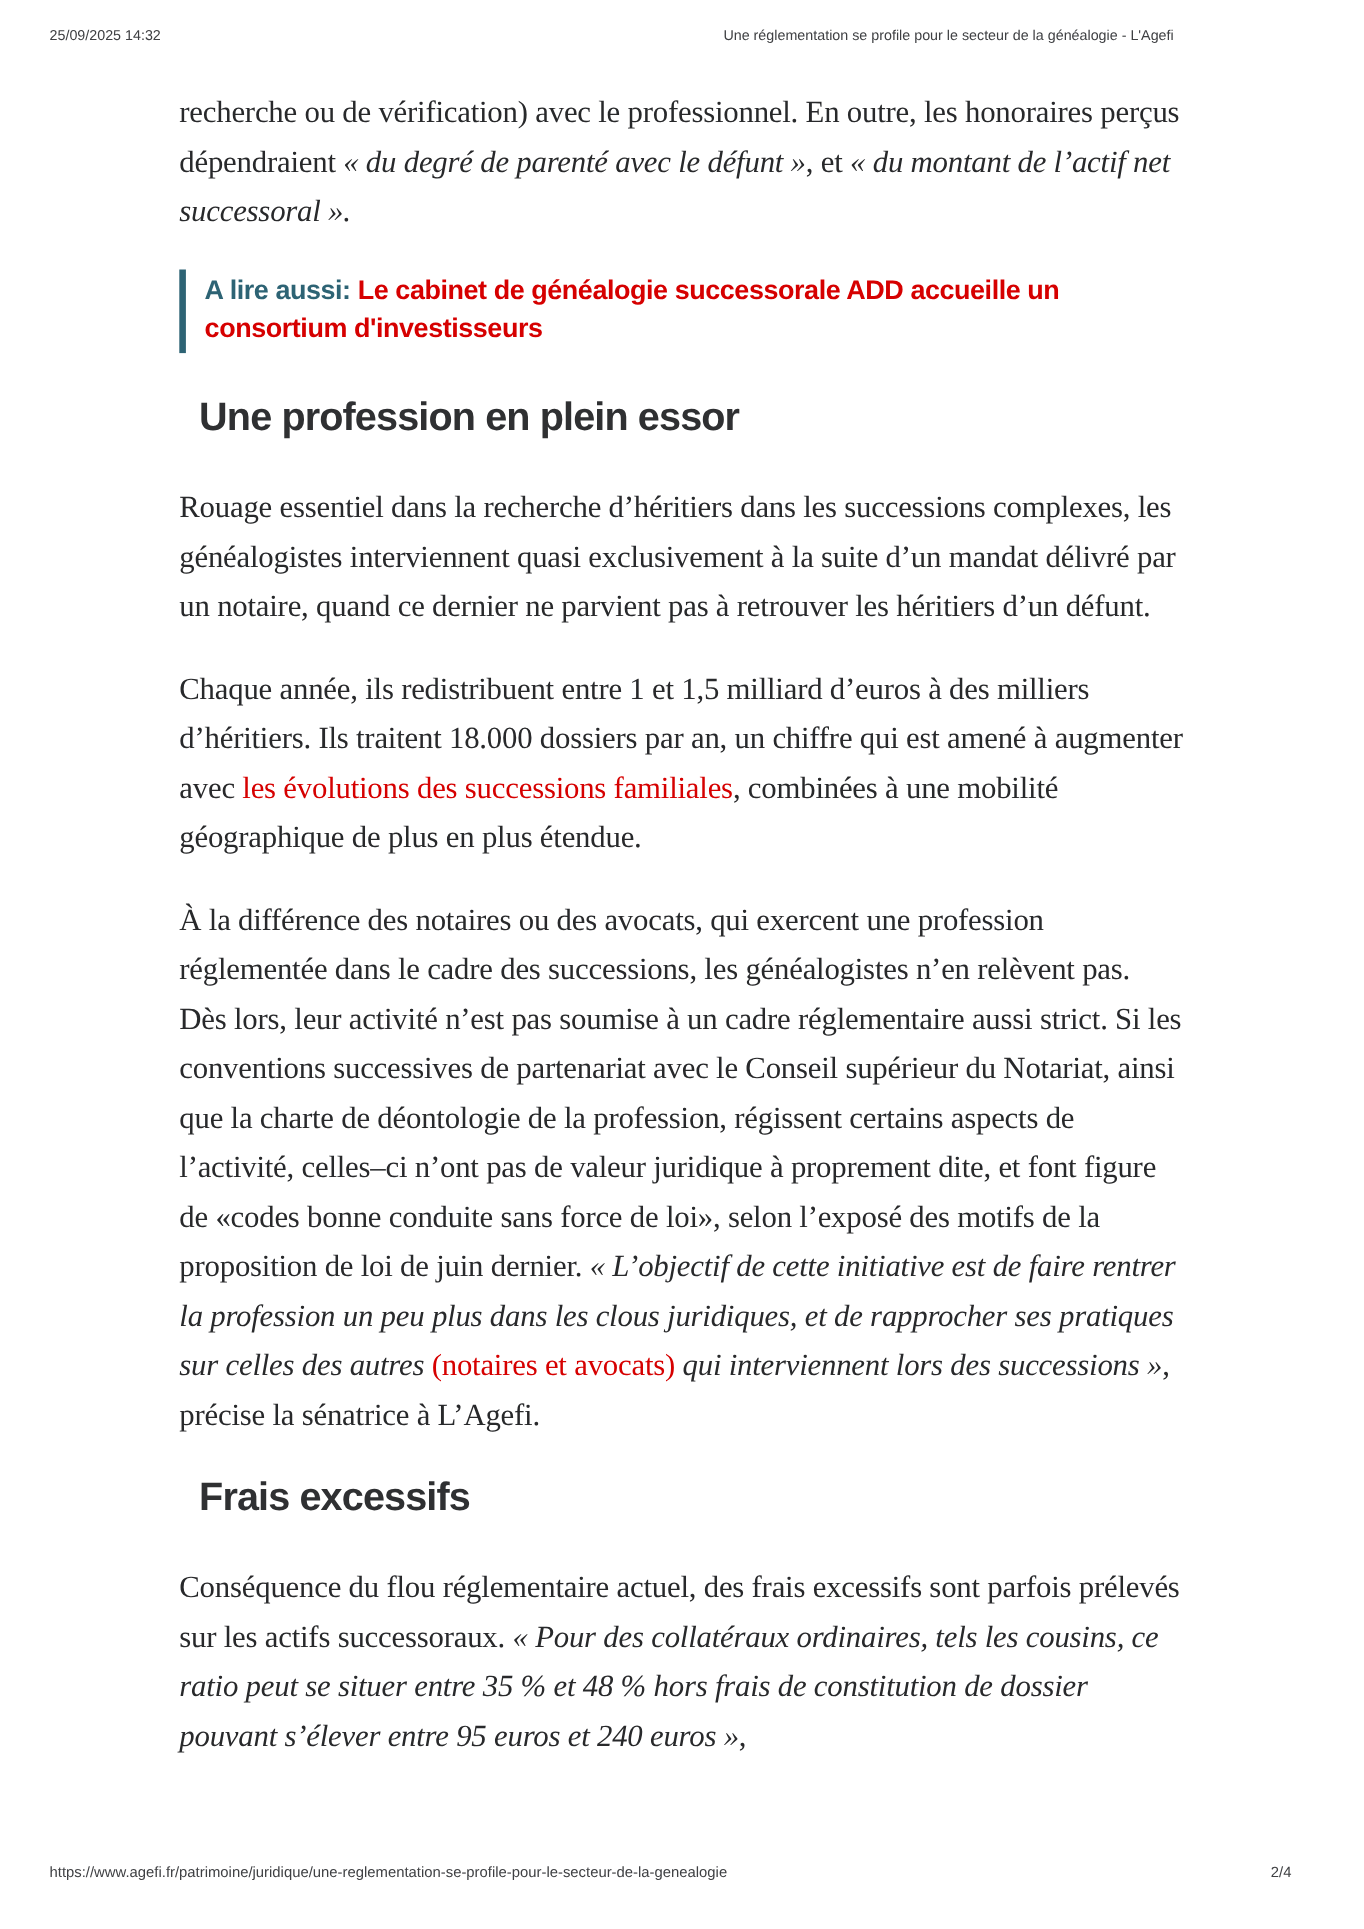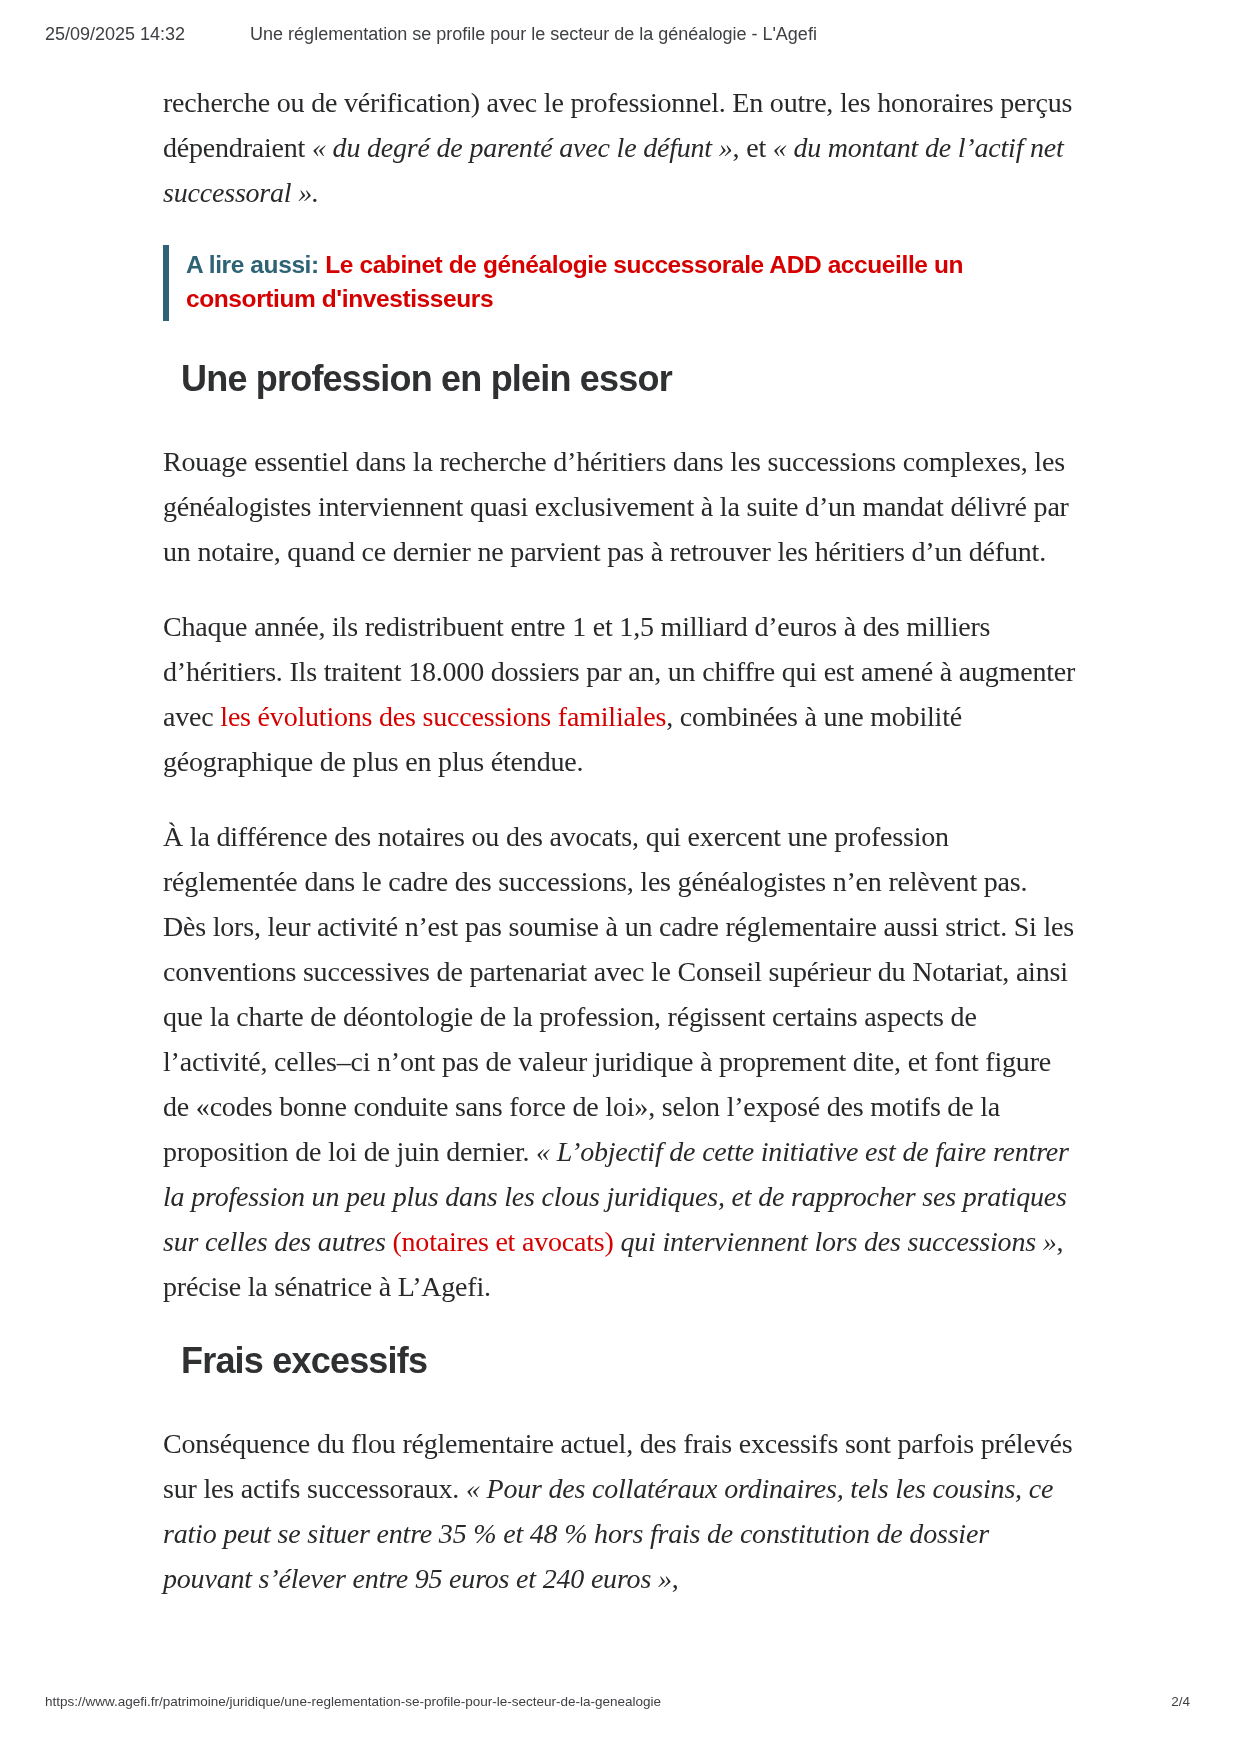--- a/index.html
+++ b/index.html
@@ -14,31 +14,31 @@
   body{
     width:1240px;height:1754px;
     position:relative;
     overflow:hidden;
     font-family:"Liberation Serif","DejaVu Serif",serif;
   }
   
   .print-header{
     position:absolute;top:24px;left:0;width:1067px;height:20px;
     font-family:"Liberation Sans","DejaVu Sans",sans-serif;
-    font-size:18px;color:var(--meta);
+    font-size:13px;color:var(--meta);
   }
   .print-header .datetime{position:absolute;left:45px;top:0;}
-  .print-header .doc-title{position:absolute;left:0;top:0;width:100%;text-align:center;}
+  .print-header .doc-title{position:absolute;left:0;top:0;width:100%;text-align:right;}
   .print-footer{
     position:absolute;top:1694px;left:0;width:1222px;height:20px;
     font-family:"Liberation Sans","DejaVu Sans",sans-serif;
     font-size:13.5px;color:var(--meta);
   }
   .print-footer .url{position:absolute;left:45px;top:0;}
-  .print-footer .page-num{position:absolute;right:32px;top:0;text-align:right;}
+  .print-footer .page-num{position:absolute;right:48px;top:0;text-align:right;}
   
   .article{
     position:absolute;left:163px;top:80px;width:914px;
   }
   .article p{
     font-size:28px;line-height:45px;color:var(--body);
     margin:0 0 30px 0;
     letter-spacing:-0.2px;
   }
   .run-italic{font-style:italic;}

